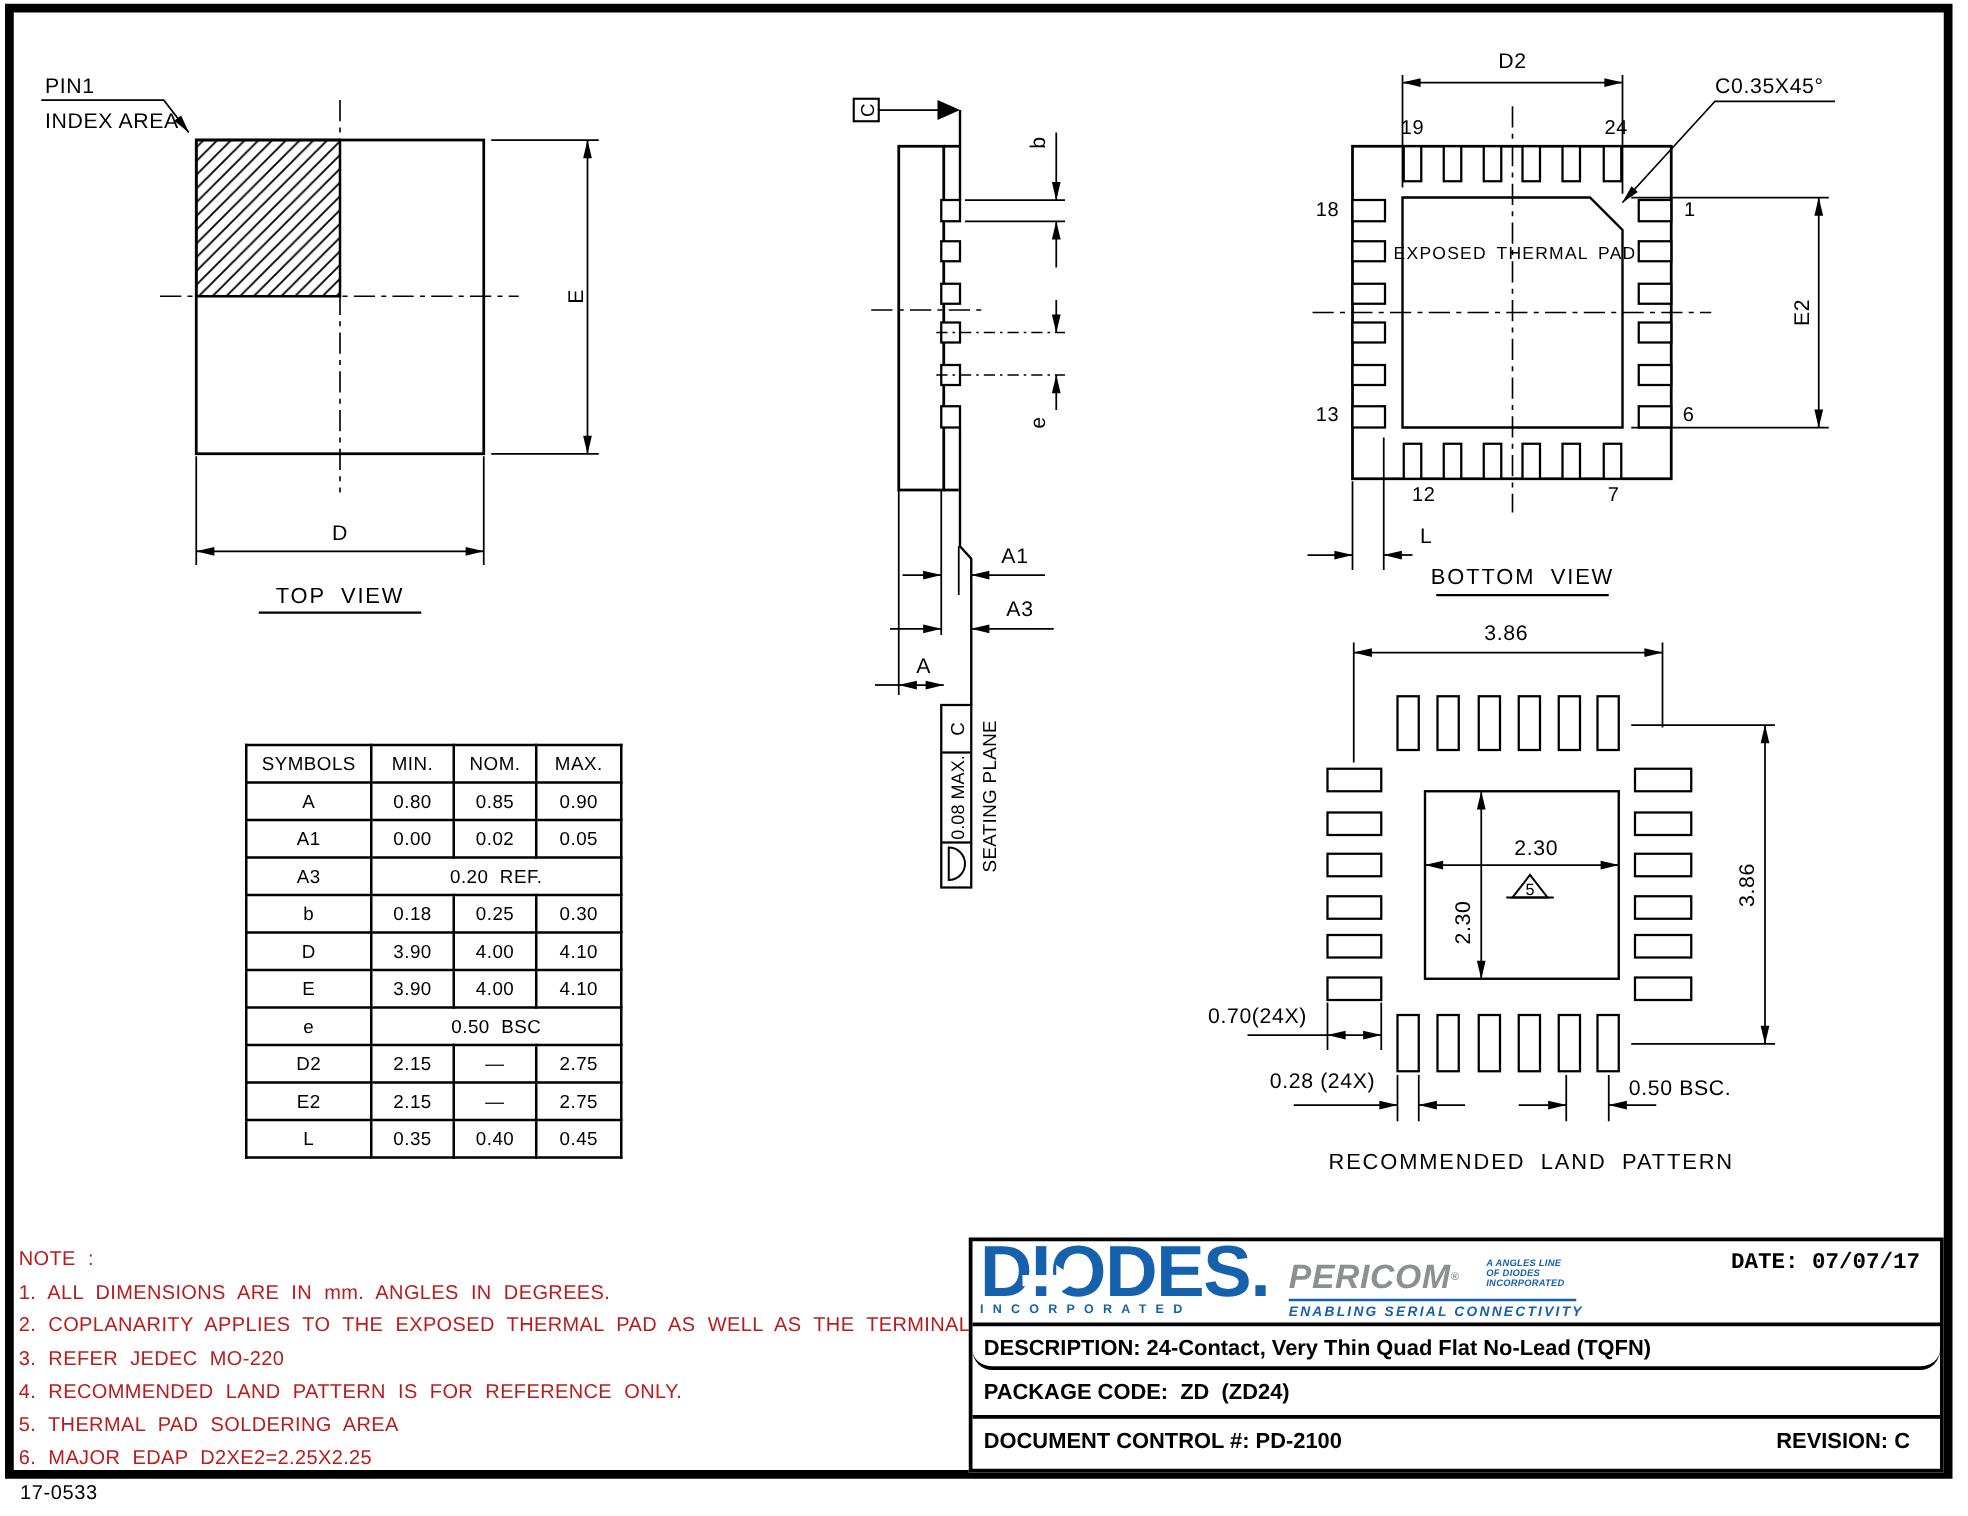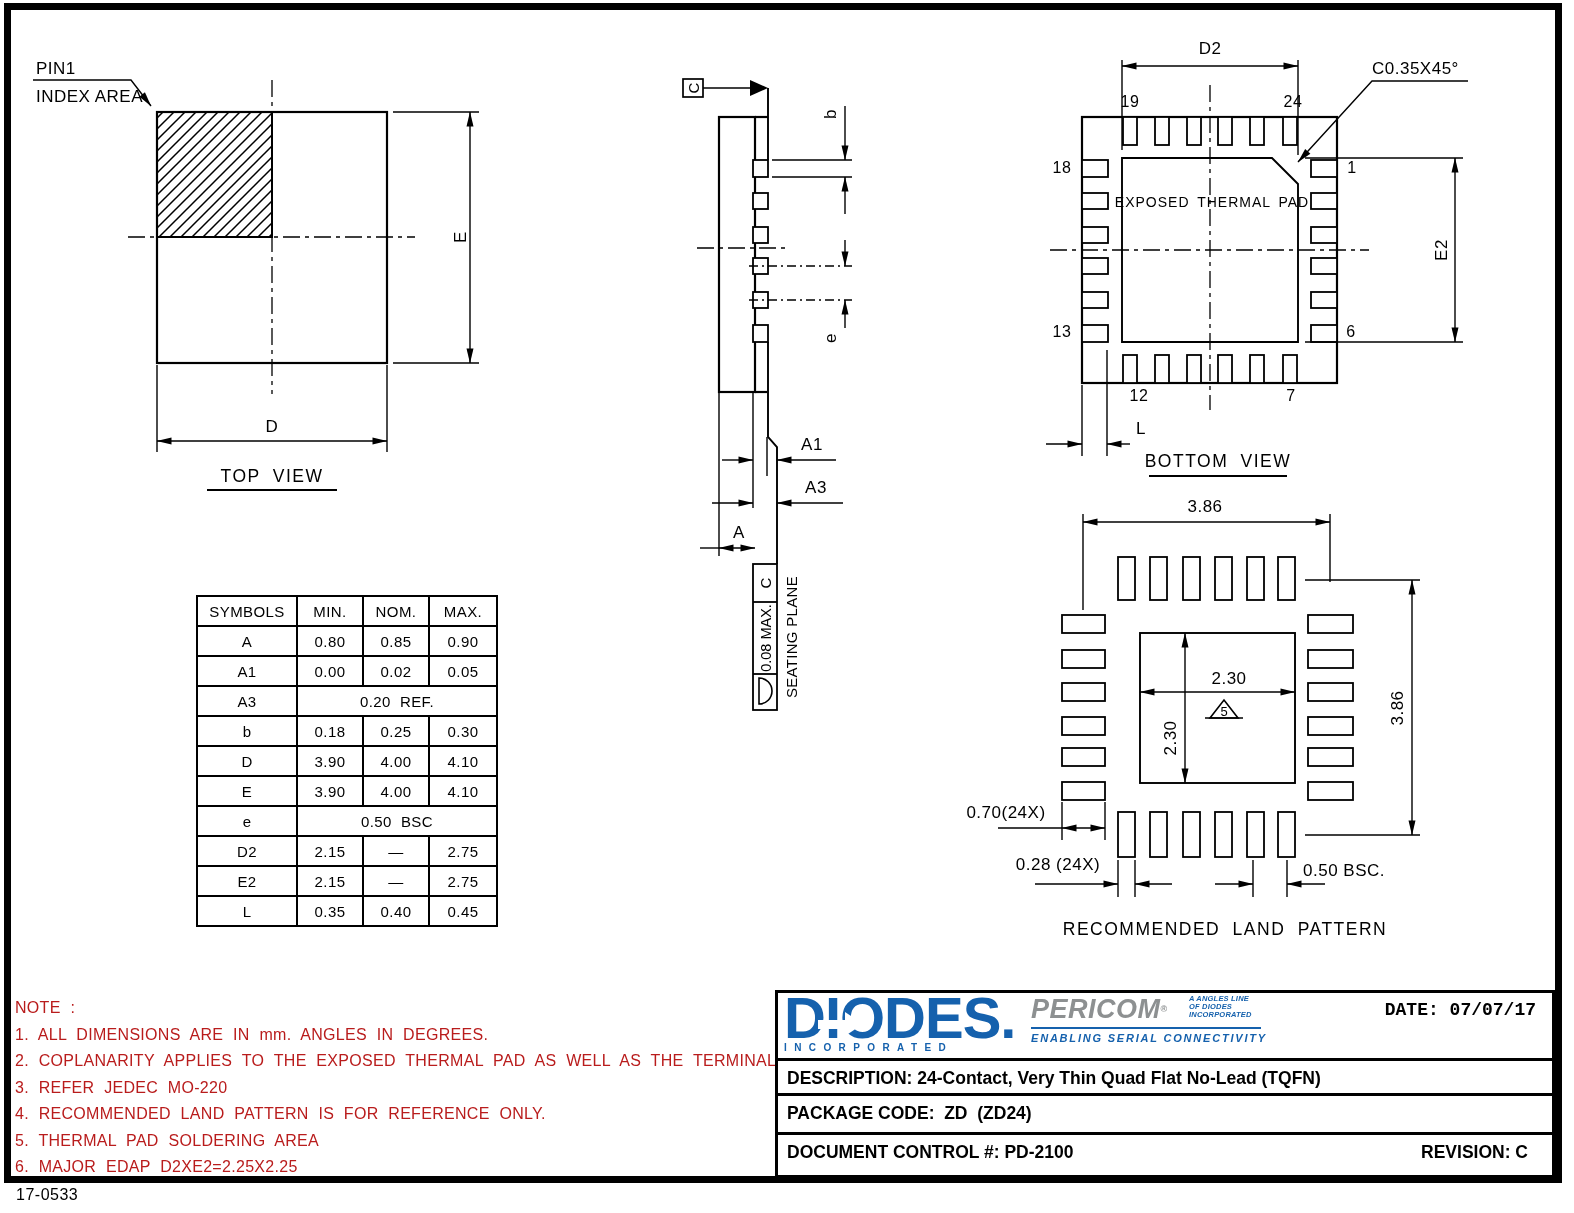--- a/index.html
+++ b/index.html
@@ -29,34 +29,34 @@
   .c-sym{width:98px;} .c-min{width:64px;} .c-nom{width:64px;} .c-max{width:66px;}
 
   
   .notes{position:absolute;left:15px;top:995px;color:#b91c1c;}
   .note-line{font-size:16px;letter-spacing:0.3px;word-spacing:5px;height:26.5px;line-height:26.5px;white-space:pre;}
 
   
   .title-block{position:absolute;left:775px;top:990px;width:780px;height:188px;border:3px solid #000;box-sizing:border-box;background:#fff;}
   .tb-row{position:relative;border-bottom:3px solid #000;box-sizing:border-box;}
   .tb-row1{height:68px;}
-  .tb-row2{height:35px;}
+  .tb-row2{height:35px;border-radius:16px;}
   .tb-row3{height:39px;}
   .tb-row4{height:40px;border-bottom:none;}
   .tb-text{position:absolute;left:9px;top:7px;font-weight:bold;font-size:17.5px;white-space:pre;color:#000;}
   .tb-rev{position:absolute;right:24px;top:7px;font-weight:bold;font-size:17.5px;}
   .tb-date{position:absolute;right:16px;top:7px;font-weight:bold;font-size:18px;font-family:Liberation Mono, monospace;}
 
   
   .logo{position:absolute;left:6px;top:3px;width:245px;height:62px;}
   .logo-word{font-size:58px;line-height:44px;font-weight:bold;color:#1561ad;letter-spacing:-1px;}
   .logo-shaft{position:absolute;left:34px;top:24px;width:28px;height:9px;background:#fff;}
   .logo-arrow{position:absolute;left:61px;top:16px;width:0;height:0;border-left:18px solid #fff;border-top:12px solid transparent;border-bottom:12px solid transparent;}
   .logo-inc{font-size:10px;font-weight:bold;color:#1561ad;letter-spacing:7.4px;margin-top:2px;white-space:nowrap;}
-  .pericom{position:absolute;left:253px;top:1px;width:300px;}
+  .pericom{position:absolute;left:253px;top:13px;width:300px;}
   .pericom-word{font-size:27px;font-weight:bold;font-style:italic;color:#8d9091;letter-spacing:0.5px;}
   .pericom-reg{font-size:9px;color:#8d9091;vertical-align:super;font-weight:bold;}
   .pericom-sub{position:absolute;left:158px;top:1px;font-size:7.5px;line-height:8px;font-weight:bold;font-style:italic;color:#1561ad;letter-spacing:0.2px;white-space:nowrap;}
   .pericom-rule{margin-top:2px;width:230px;border-top:2px solid #1561ad;}
   .pericom-tag{margin-top:3px;font-size:11px;font-weight:bold;font-style:italic;color:#1561ad;letter-spacing:1.8px;white-space:nowrap;}
 
   .drawing-number{position:absolute;left:16px;top:1186px;font-size:16px;letter-spacing:0.5px;color:#000;}
 </style>
 </head>
 <body>

